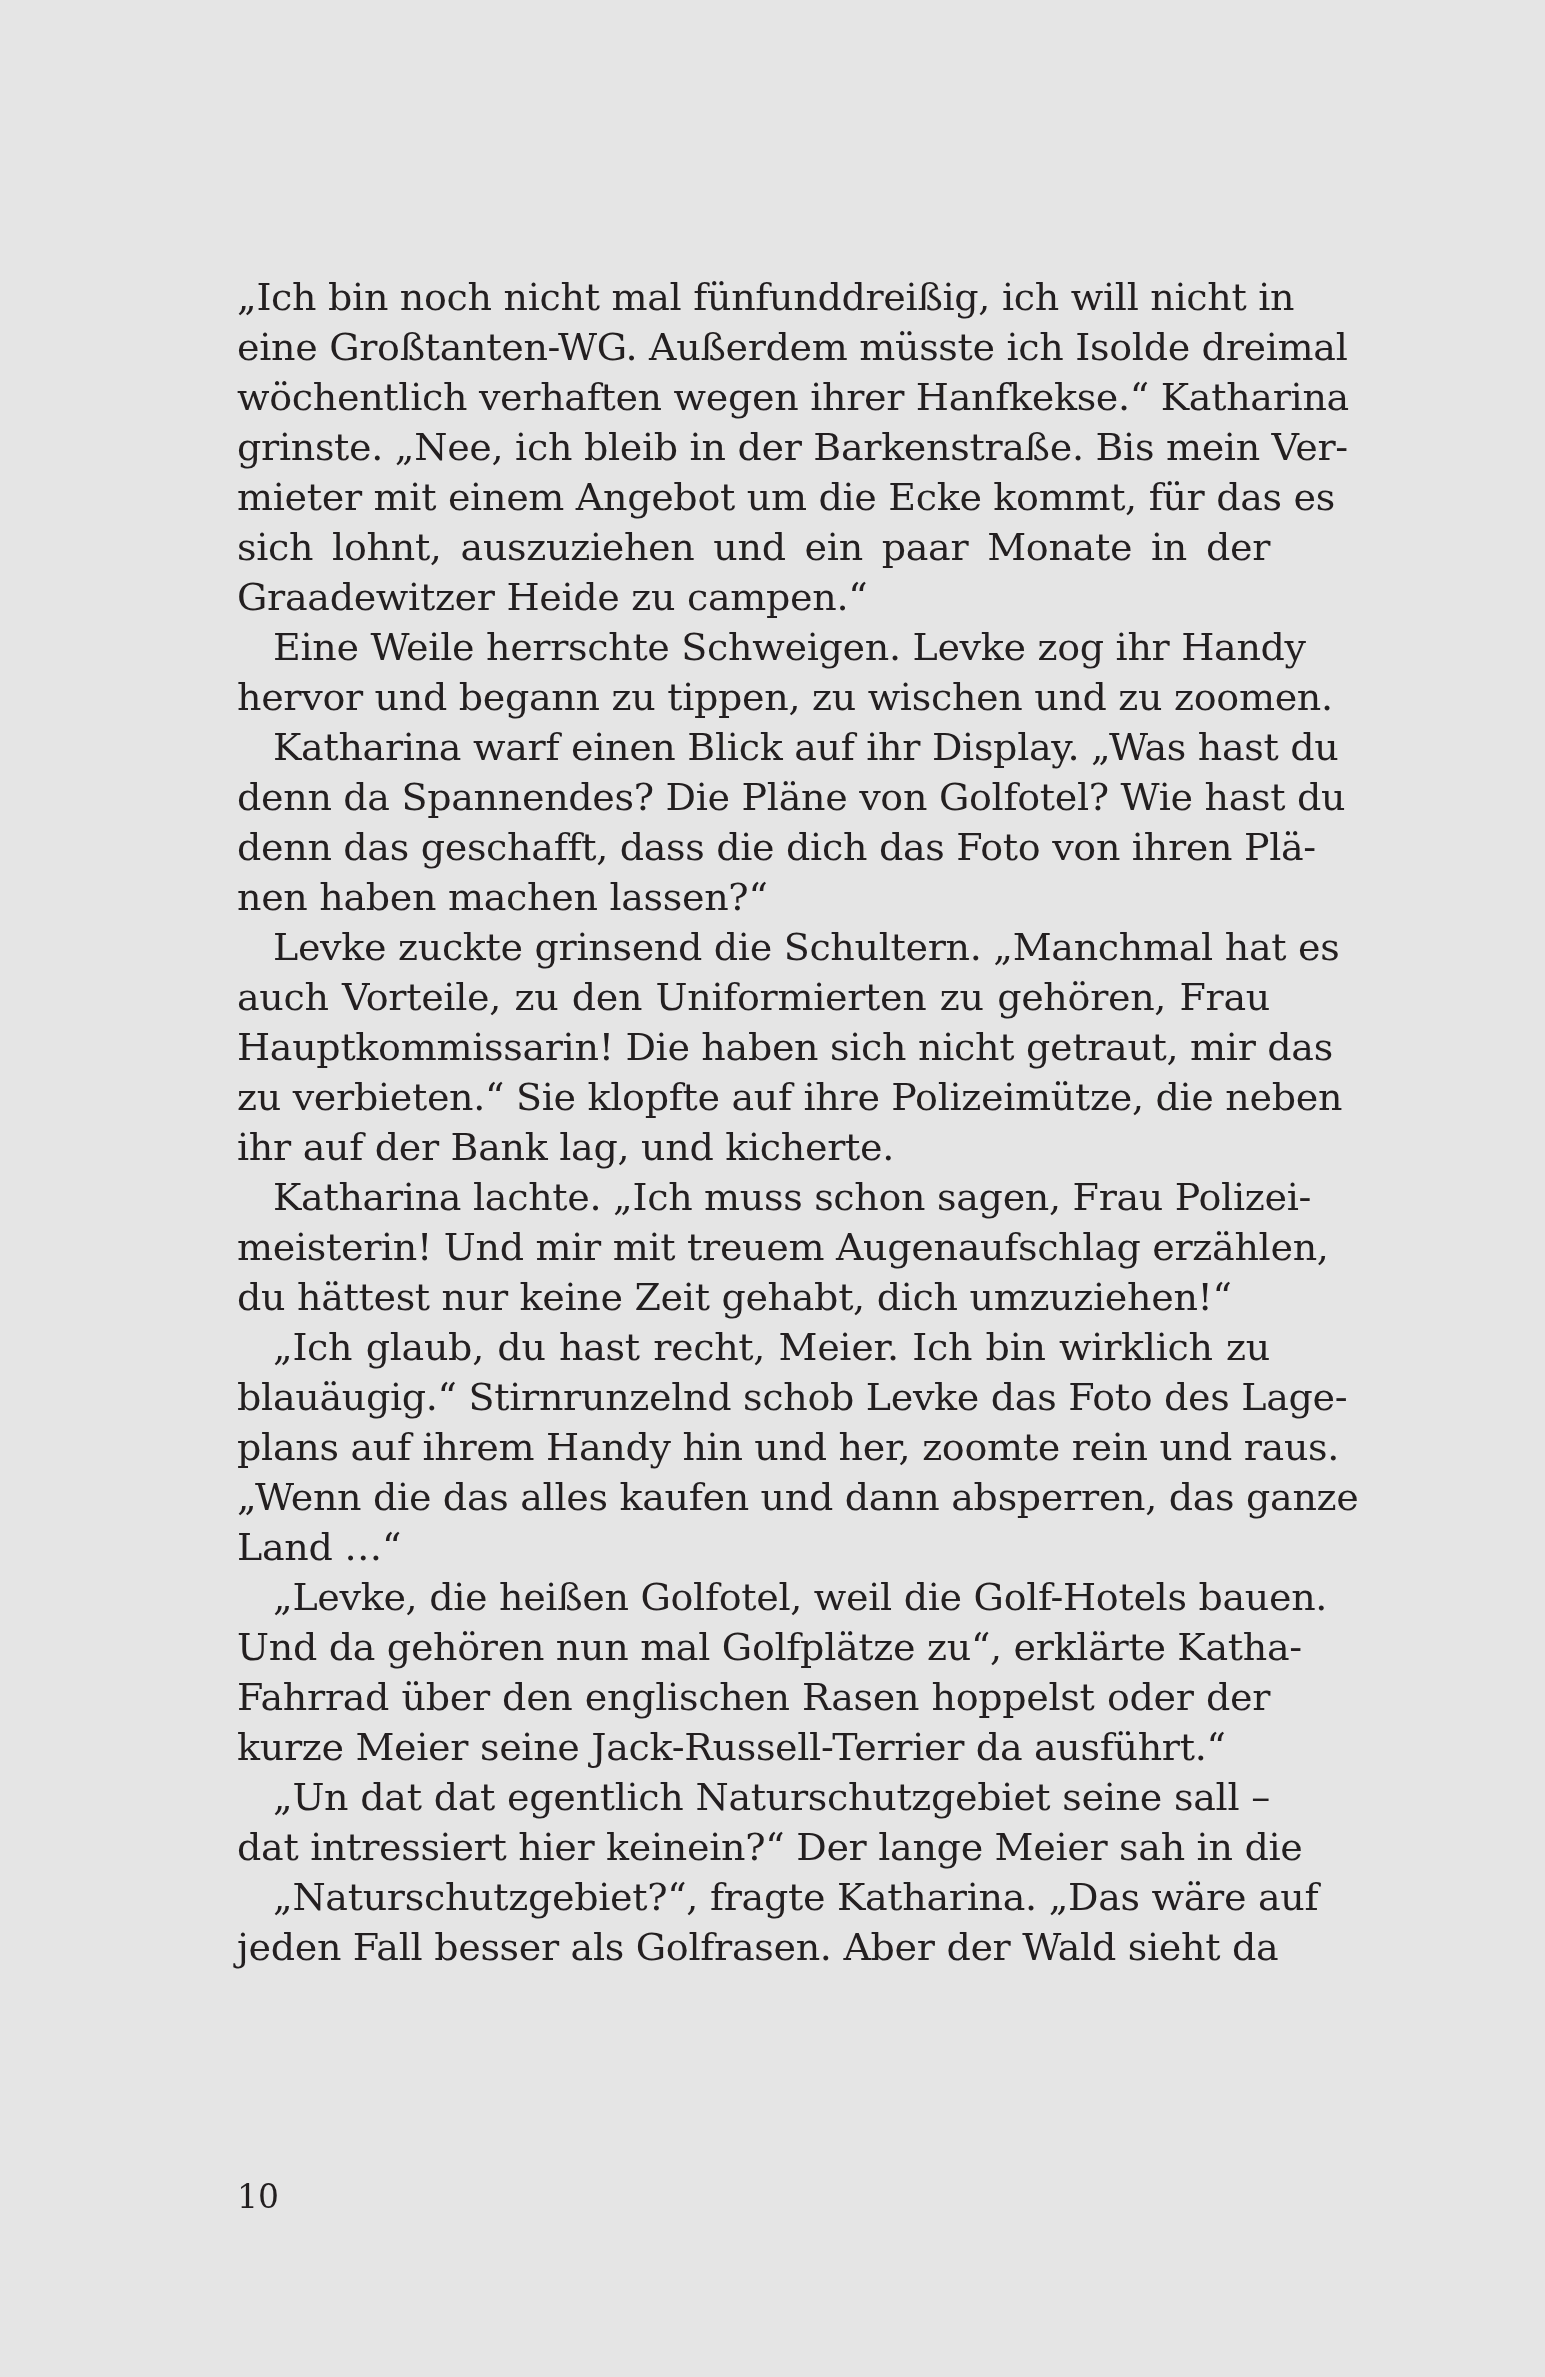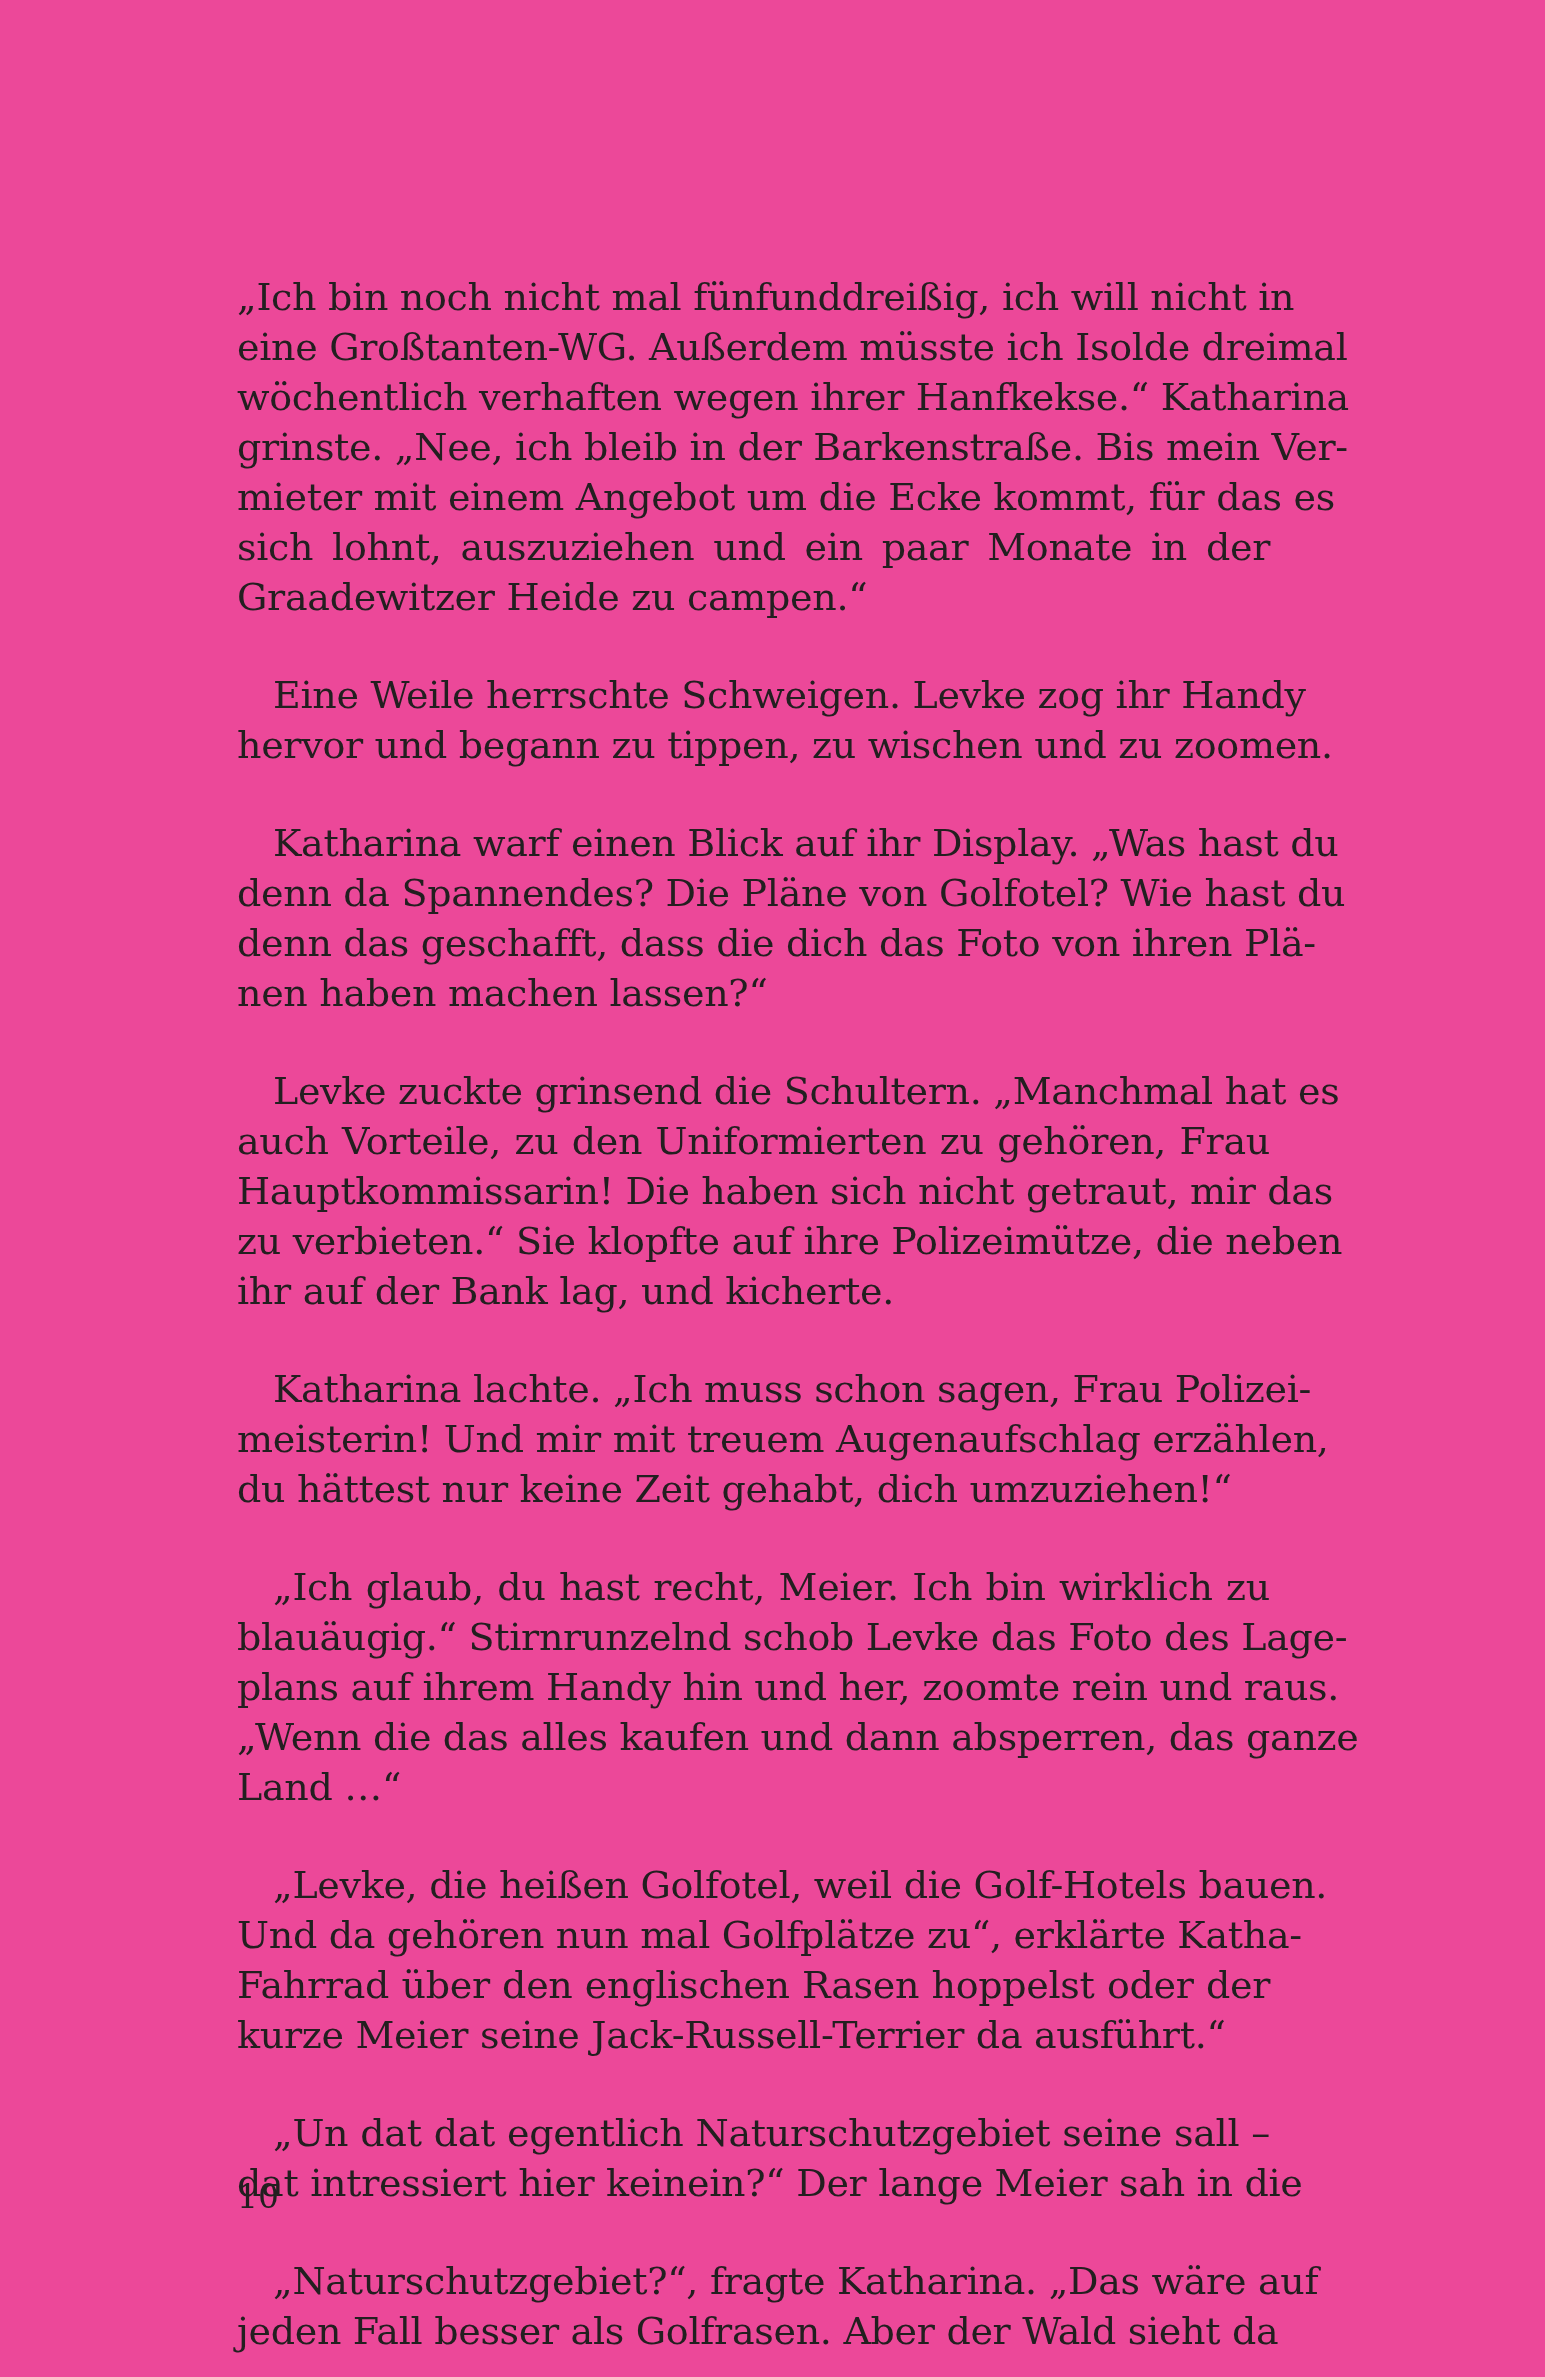--- a/index.html
+++ b/index.html
@@ -11,21 +11,21 @@
     width: 1546px;
     height: 2377px;
     position: relative;
     overflow: hidden;
   }
   .page {
     position: absolute;
     left: 0; top: 0;
     width: 1546px;
     height: 2377px;
-    background: #ec4899;
+    background: #e5e5e5;
   }
   .text-block {
     position: absolute;
     left: 237px;
     top: 272px;
     width: 1033px;
     font-family: "DejaVu Serif", "Liberation Serif", serif;
     font-size: 38px;
     line-height: 50px;
     color: #231f20;
@@ -36,21 +36,20 @@
     white-space: nowrap;
     text-align: justify;
     text-align-last: justify;
     letter-spacing: -0.3px;
   }
   .line.last {
     text-align-last: left;
   }
   .line.indent {
     padding-left: 36px;
-    margin-top: 48px;
   }
   .page-number {
     position: absolute;
     left: 237px;
     top: 2177px;
     font-family: "DejaVu Serif", "Liberation Serif", serif;
     font-size: 33px;
     color: #231f20;
   }
 </style>

